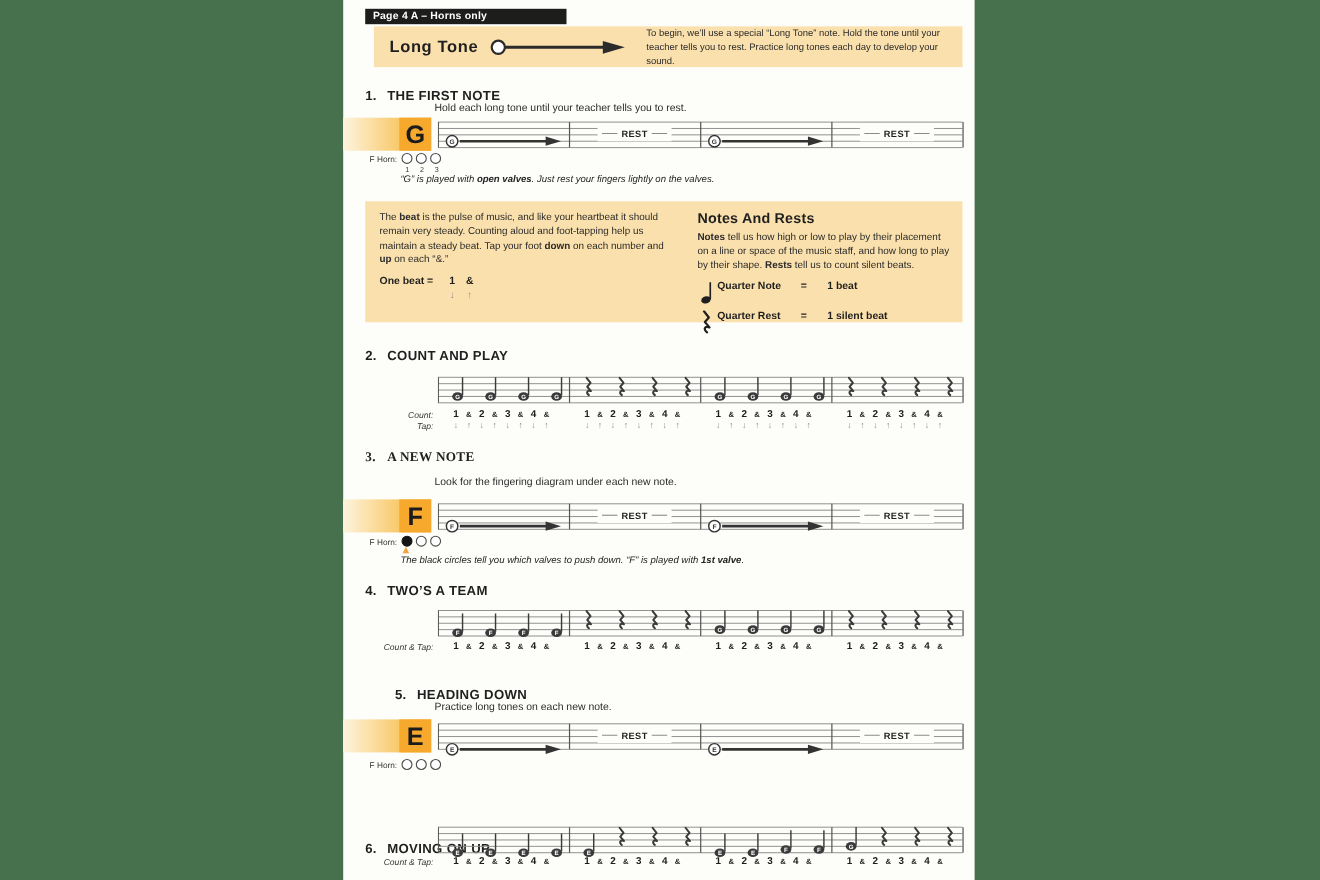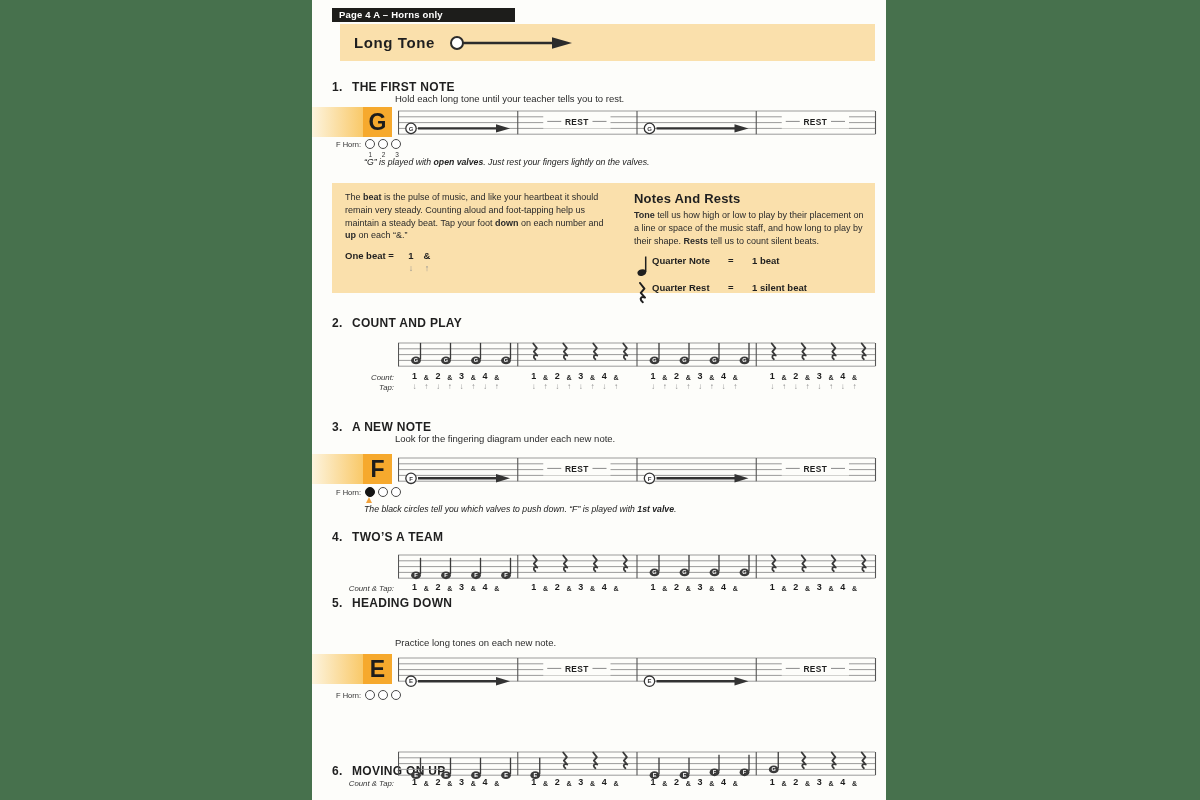--- a/index.html
+++ b/index.html
@@ -71,35 +71,36 @@
       <span>Page 4 A  –  Horns only</span>
     </div>
 
     <div class="lt-box">
       <span class="lt-title">Long Tone</span>
       <svg class="lt-arrow" width="126" height="20" viewBox="0 0 126 20">
         <circle cx="9" cy="10" r="6" fill="#fff" stroke="#2b2b2b" stroke-width="2"></circle>
         <line x1="15" y1="10" x2="106" y2="10" stroke="#2b2b2b" stroke-width="2.6"></line>
         <polygon points="124,10 104,4.2 104,15.8" fill="#2b2b2b"></polygon>
       </svg>
+      <div class="lt-text">To begin, we’ll use a special “Long Tone” note.  Hold the tone until your teacher tells you to rest.  Practice long tones each day to develop your sound.</div>
     </div>
 
     <div class="info-box">
       <div class="info-col">
         <div class="info-body"><span>The </span><span class="seg-b">beat</span><span> is the pulse of music, and like your heartbeat it should remain very steady.  Counting aloud and foot-tapping help us maintain a steady beat.  Tap your foot </span><span class="seg-b">down</span><span> on each number and </span><span class="seg-b">up</span><span> on each “&amp;.”</span></div>
         <div class="onebeat">
           <span class="ob-label">One beat  =</span><span class="ob-cell">1</span><span class="ob-cell">&amp;</span>
         </div>
         <div class="onebeat-arrows">
           <span class="ob-cell">↓</span><span class="ob-cell">↑</span>
         </div>
       </div>
       <div class="info-col right">
         <div class="info-title">Notes And Rests</div>
-        <div class="info-body"><span class="seg-b">Tone</span><span> tell us how high or low to play by their placement on a line or space of the music staff, and how long to play by their shape.  </span><span class="seg-b">Rests</span><span> tell us to count silent beats.</span></div>
+        <div class="info-body"><span class="seg-b">Notes</span><span> tell us how high or low to play by their placement on a line or space of the music staff, and how long to play by their shape.  </span><span class="seg-b">Rests</span><span> tell us to count silent beats.</span></div>
         <div class="nr-rows">
             <div class="nr-row">
               <div class="nr-icon">
                 <svg width="12" height="22" viewBox="0 0 12 22">
                   <ellipse cx="4.8" cy="17.6" rx="4.4" ry="3.2" transform="rotate(-18 4.8 17.6)" fill="#1f1f1f"></ellipse>
                   <line x1="8.7" y1="17" x2="8.7" y2="1.5" stroke="#1f1f1f" stroke-width="1.5"></line>
                 </svg>
               </div>
               <div class="nr-name">Quarter Note</div>
               <div class="nr-eq">=</div>
@@ -340,21 +341,21 @@
           </div>
           <div class="ccell">
             <span class="cnum">4</span>
             <span class="ctap">↓</span>
           </div>
           <div class="ccell">
             <span class="camp">&amp;</span>
             <span class="ctap">↑</span>
           </div>
         </div>
-        <div class="ex-head" style="top: 420px;"><span class="ex-num">3.</span><span>A NEW NOTE</span></div>
+        <div class="ex-head" style="top: 408px; font-family: Liberation Serif, serif;"><span class="ex-num">3.</span><span>A NEW NOTE</span></div>
         <div class="ex-sub" style="top: 433px;">Look for the fingering diagram under each new note.</div>
         <div class="band" style="top: 454px;"></div>
         <div class="nbox" style="top: 454px;">F</div>
         <svg width="479" height="49" viewBox="0 0 479 49" style="position: absolute; left: 86px; top: 442px;">
           <line x1="0" y1="16" x2="477" y2="16" stroke="#909090" stroke-width="0.9"></line>
           <line x1="0" y1="21.8" x2="477" y2="21.8" stroke="#909090" stroke-width="0.9"></line>
           <line x1="0" y1="27.6" x2="477" y2="27.6" stroke="#909090" stroke-width="0.9"></line>
           <line x1="0" y1="33.4" x2="477" y2="33.4" stroke="#909090" stroke-width="0.9"></line>
           <line x1="0" y1="39.2" x2="477" y2="39.2" stroke="#909090" stroke-width="0.9"></line>
           <line x1="20" y1="36.3" x2="99" y2="36.3" stroke="#333" stroke-width="2.4"></line>
@@ -530,21 +531,21 @@
           <div class="ccell">
             <span class="camp">&amp;</span>
           </div>
           <div class="ccell">
             <span class="cnum">4</span>
           </div>
           <div class="ccell">
             <span class="camp">&amp;</span>
           </div>
         </div>
-        <div class="ex-head" style="top: 596px;"><span class="ex-num">5.</span><span>HEADING DOWN</span></div>
+        <div class="ex-head" style="top: 624px; margin-left: 27px;"><span class="ex-num">5.</span><span>HEADING DOWN</span></div>
         <div class="ex-sub" style="top: 637px;">Practice long tones on each new note.</div>
         <div class="band" style="top: 654px;"></div>
         <div class="nbox" style="top: 654px;">E</div>
         <svg width="479" height="49" viewBox="0 0 479 49" style="position: absolute; left: 86px; top: 642px;">
           <line x1="0" y1="16" x2="477" y2="16" stroke="#909090" stroke-width="0.9"></line>
           <line x1="0" y1="21.8" x2="477" y2="21.8" stroke="#909090" stroke-width="0.9"></line>
           <line x1="0" y1="27.6" x2="477" y2="27.6" stroke="#909090" stroke-width="0.9"></line>
           <line x1="0" y1="33.4" x2="477" y2="33.4" stroke="#909090" stroke-width="0.9"></line>
           <line x1="0" y1="39.2" x2="477" y2="39.2" stroke="#909090" stroke-width="0.9"></line>
           <line x1="20" y1="39.2" x2="99" y2="39.2" stroke="#333" stroke-width="2.4"></line>

